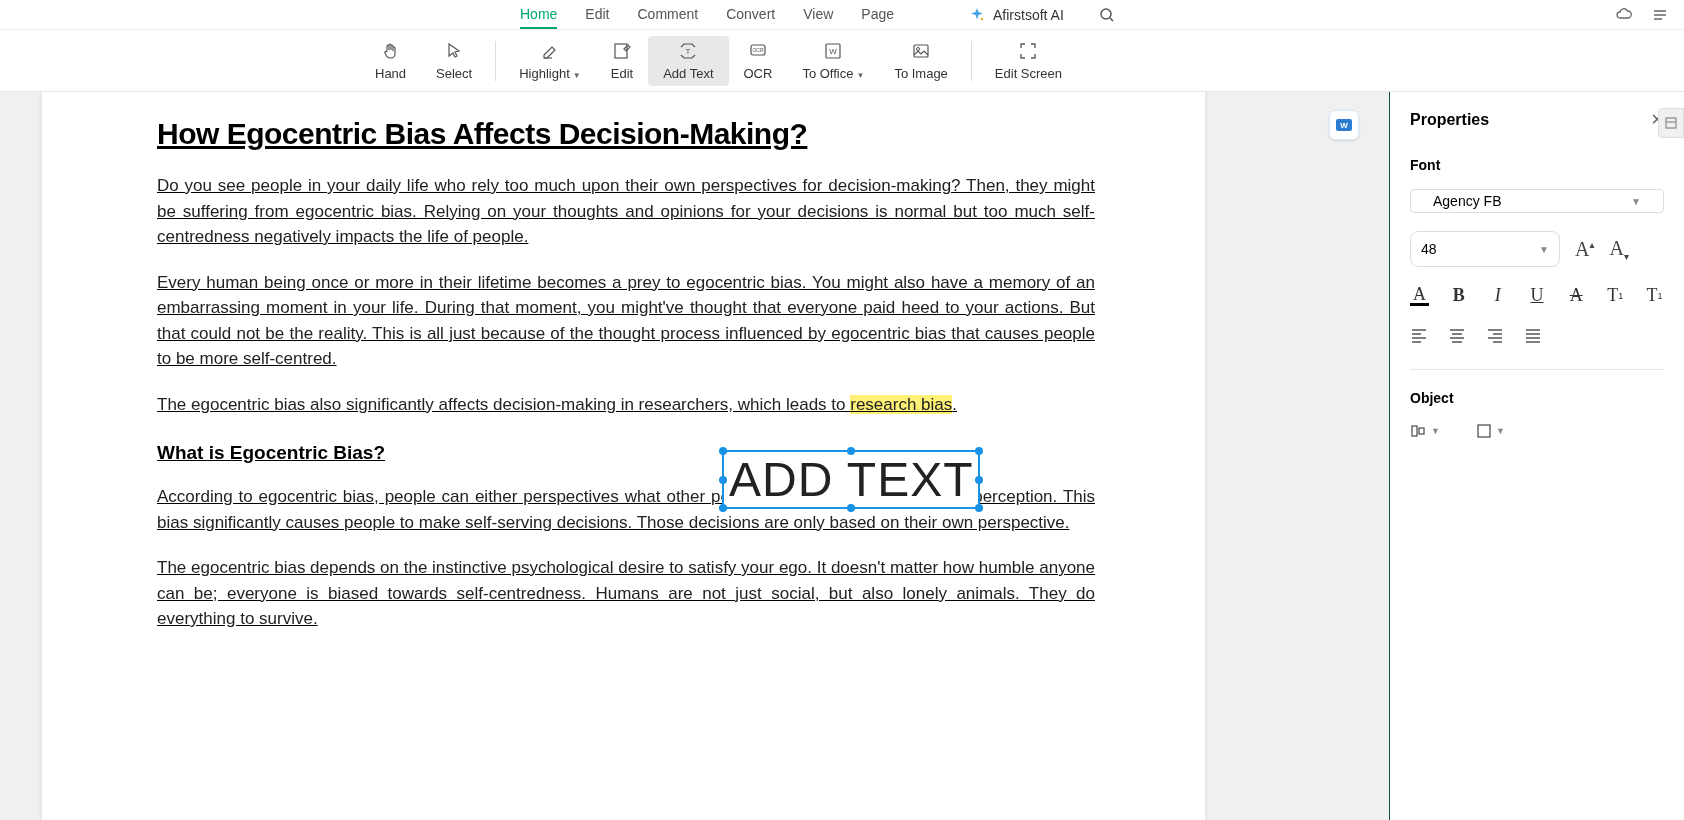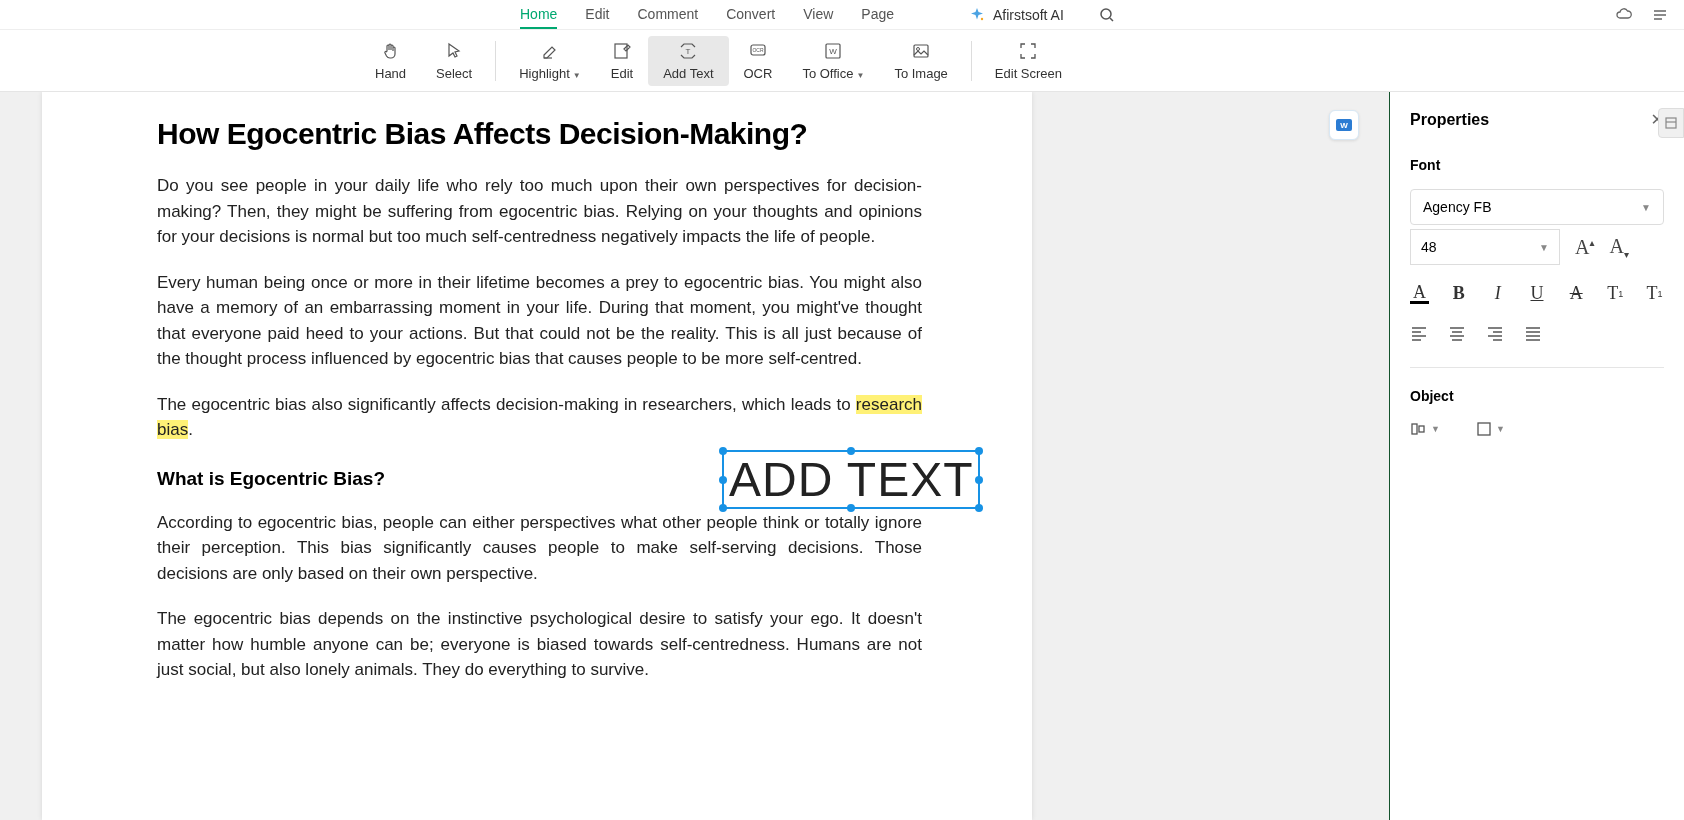--- a/index.html
+++ b/index.html
@@ -19,21 +19,21 @@
 .tool { display: flex; flex-direction: column; align-items: center; justify-content: center; padding: 5px 15px; cursor: pointer; gap: 5px; }
 .tool.active { background: #e8e8e8; border-radius: 4px; }
 .tool-icon { width: 20px; height: 20px; display: flex; align-items: center; justify-content: center; }
 .tool-label { font-size: 13px; color: #333; white-space: nowrap; }
 .divider { width: 1px; height: 40px; background: #ddd; margin: 0 8px; }
 .dropdown-caret { font-size: 8px; margin-left: 3px; color: #666; }
 .toolbar-spacer { margin-left: 350px; }
 
 .main-area { display: flex; height: calc(100% - 92px); }
 .doc-container { flex: 1; background: #f0f0f0; overflow: auto; position: relative; }
-.doc-page { background: #fff; width: 990px; margin: 0 auto 0 42px; padding: 25px 110px 30px 115px; min-height: 100%; box-shadow: 0 0 5px rgba(0,0,0,0.1); position: relative; }
+.doc-page { background: #fff; width: 1163px; margin: 0 auto 0 42px; padding: 25px 110px 30px 115px; min-height: 100%; box-shadow: 0 0 5px rgba(0,0,0,0.1); position: relative; text-decoration: underline; }
 
 .doc-h1 { font-size: 30px; font-weight: 700; color: #000; margin-bottom: 22px; letter-spacing: -0.5px; }
 .doc-p { font-size: 17px; line-height: 1.5; color: #222; text-align: justify; margin-bottom: 20px; }
 .doc-h2 { font-size: 19px; font-weight: 700; color: #000; margin: 25px 0 20px 0; }
 .highlight { background: #fff176; }
 
 .text-box { position: absolute; left: 680px; top: 358px; border: 2px solid #1792e5; background: #fff; padding: 0 5px; }
 .text-box-content { font-family: "Agency FB", Arial Narrow, sans-serif; font-size: 48px; letter-spacing: 1px; color: #222; }
 .handle { position: absolute; width: 8px; height: 8px; background: #1792e5; border-radius: 50%; }
 .handle.tl { top: -5px; left: -5px; }
@@ -45,23 +45,23 @@
 .handle.bc { bottom: -5px; left: 50%; margin-left: -4px; }
 .handle.br { bottom: -5px; right: -5px; }
 
 .float-btn { position: absolute; right: 30px; top: 18px; width: 30px; height: 30px; background: #fff; border: 1px solid #d8e8f5; border-radius: 6px; display: flex; align-items: center; justify-content: center; cursor: pointer; box-shadow: 0 1px 3px rgba(0,0,0,0.1); }
 
 .properties-panel { width: 295px; background: #fff; border-left: 1px solid #14532d; padding: 18px 20px; position: relative; }
 .panel-header { display: flex; justify-content: space-between; align-items: center; margin-bottom: 28px; }
 .panel-title { font-size: 16px; font-weight: 600; color: #000; }
 .close-btn { cursor: pointer; font-size: 16px; color: #666; }
 .section-label { font-size: 14px; font-weight: 600; color: #000; margin-bottom: 16px; }
-.font-select { width: 100%; height: 36px; border: 1px solid #ddd; border-radius: 4px; padding: 0 12px; font-size: 14px; display: flex; align-items: center; justify-content: space-between; cursor: pointer; margin-bottom: 4px; }
+.font-select { width: 100%; height: 24px; border: 1px solid #ddd; border-radius: 4px; padding: 0 22px; font-size: 14px; display: flex; align-items: center; justify-content: space-between; cursor: pointer; margin-bottom: 18px; }
 .size-row { display: flex; align-items: center; gap: 15px; margin-bottom: 18px; }
-.size-select { width: 150px; height: 36px; border: 1px solid #ddd; border-radius: 0; padding: 0 10px; font-size: 14px; display: flex; align-items: center; justify-content: space-between; cursor: pointer; }
+.size-select { width: 150px; height: 36px; border: 1px solid #ddd; border-radius: 8px; padding: 0 10px; font-size: 14px; display: flex; align-items: center; justify-content: space-between; cursor: pointer; }
 .size-btn { cursor: pointer; font-size: 20px; color: #444; }
 .format-row { display: flex; gap: 20px; margin-bottom: 20px; align-items: center; }
 .fmt-btn { cursor: pointer; font-size: 18px; color: #333; font-family: Georgia, serif; display: flex; align-items: center; justify-content: center; width: 22px; }
 .fmt-btn.color { border-bottom: 3px solid #000; height: 20px; }
 .align-row { display: flex; gap: 20px; margin-bottom: 25px; }
 .align-btn { cursor: pointer; }
 .panel-divider { height: 1px; background: #e5e5e5; margin: 20px 0; }
 .object-row { display: flex; gap: 35px; }
 .obj-btn { cursor: pointer; display: flex; align-items: center; gap: 3px; }
 

